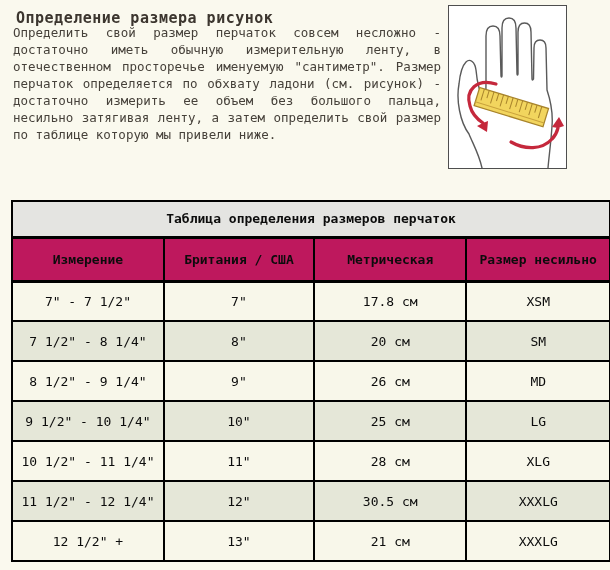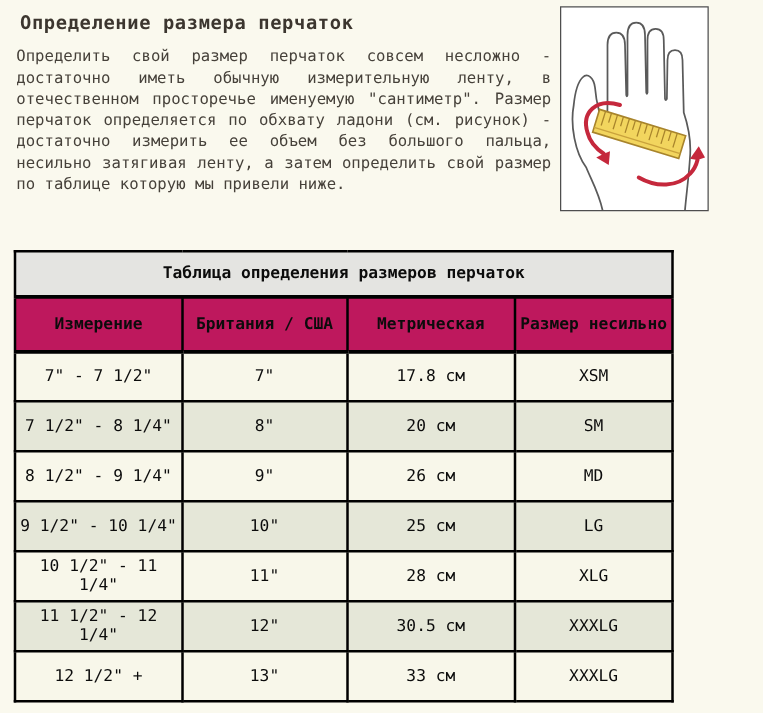--- a/index.html
+++ b/index.html
@@ -10,37 +10,37 @@
     font-family: "DejaVu Sans Mono", "Liberation Mono", monospace;
     position: relative;
     overflow: hidden;
   }
   .page-title {
     position: absolute; left: 16px; top: 9px;
     font-size: 15px; font-weight: bold;
     color: #3c362f; letter-spacing: 0.5px;
   }
   .intro-text {
-    position: absolute; left: 13px; top: 36px;
+    position: absolute; left: 13px; top: 24px;
     width: 428px;
     font-size: 12.5px; line-height: 17px;
     color: #46413a;
     text-align: justify;
   }
   .figure-box {
     position: absolute; left: 448px; top: 5px;
     width: 119px; height: 164px;
     background: #ffffff;
     border: 1px solid #4e4e4e;
   }
   .figure-box svg { display: block; }
 
   .size-table {
     position: absolute; left: 11px; top: 200px;
-    width: 528px;
+    width: 600px;
     border-collapse: collapse;
     table-layout: fixed;
     font-size: 13px;
     color: #0c0c0c;
   }
   .size-table th, .size-table td {
     border: 2px solid #000000;
     text-align: center;
     vertical-align: middle;
   }
@@ -56,21 +56,21 @@
     font-weight: bold;
     border-bottom: 3px solid #000000;
   }
   .size-table tbody td { height: 40px; }
   .size-table tbody tr:nth-child(odd)  td { background: #f8f7ea; }
   .size-table tbody tr:nth-child(even) td { background: #e5e7d8; }
 </style>
 </head>
 <body>
 
-<h1 class="page-title">Определение размера перчаток</h1>
+<h1 class="page-title">Определение размера рисунок</h1>
 
 <p class="intro-text">Определить свой размер перчаток совсем несложно - достаточно иметь обычную измерительную ленту, в отечественном просторечье именуемую "сантиметр". Размер перчаток определяется по обхвату ладони (см. рисунок) - достаточно измерить ее объем без большого пальца, несильно затягивая ленту, а затем определить свой размер по таблице которую мы привели ниже.</p>
 
 <div class="figure-box">
   <svg width="117" height="162" viewBox="0 0 117 162">
 
     <path d="M 33,162
              C 30,148 24,138 20,128
              C 11,116 7,94 10,78
              C 11,68 13,60 17,56
@@ -182,17 +182,17 @@
       </tr>
       <tr>
         <td>11 1/2" - 12 1/4"</td>
         <td>12"</td>
         <td>30.5 см</td>
         <td>XXXLG</td>
       </tr>
       <tr>
         <td>12 1/2" +</td>
         <td>13"</td>
-        <td>33 см</td>
+        <td>21 см</td>
         <td>XXXLG</td>
       </tr>
     </tbody>
 </table>
 
 </body></html>

